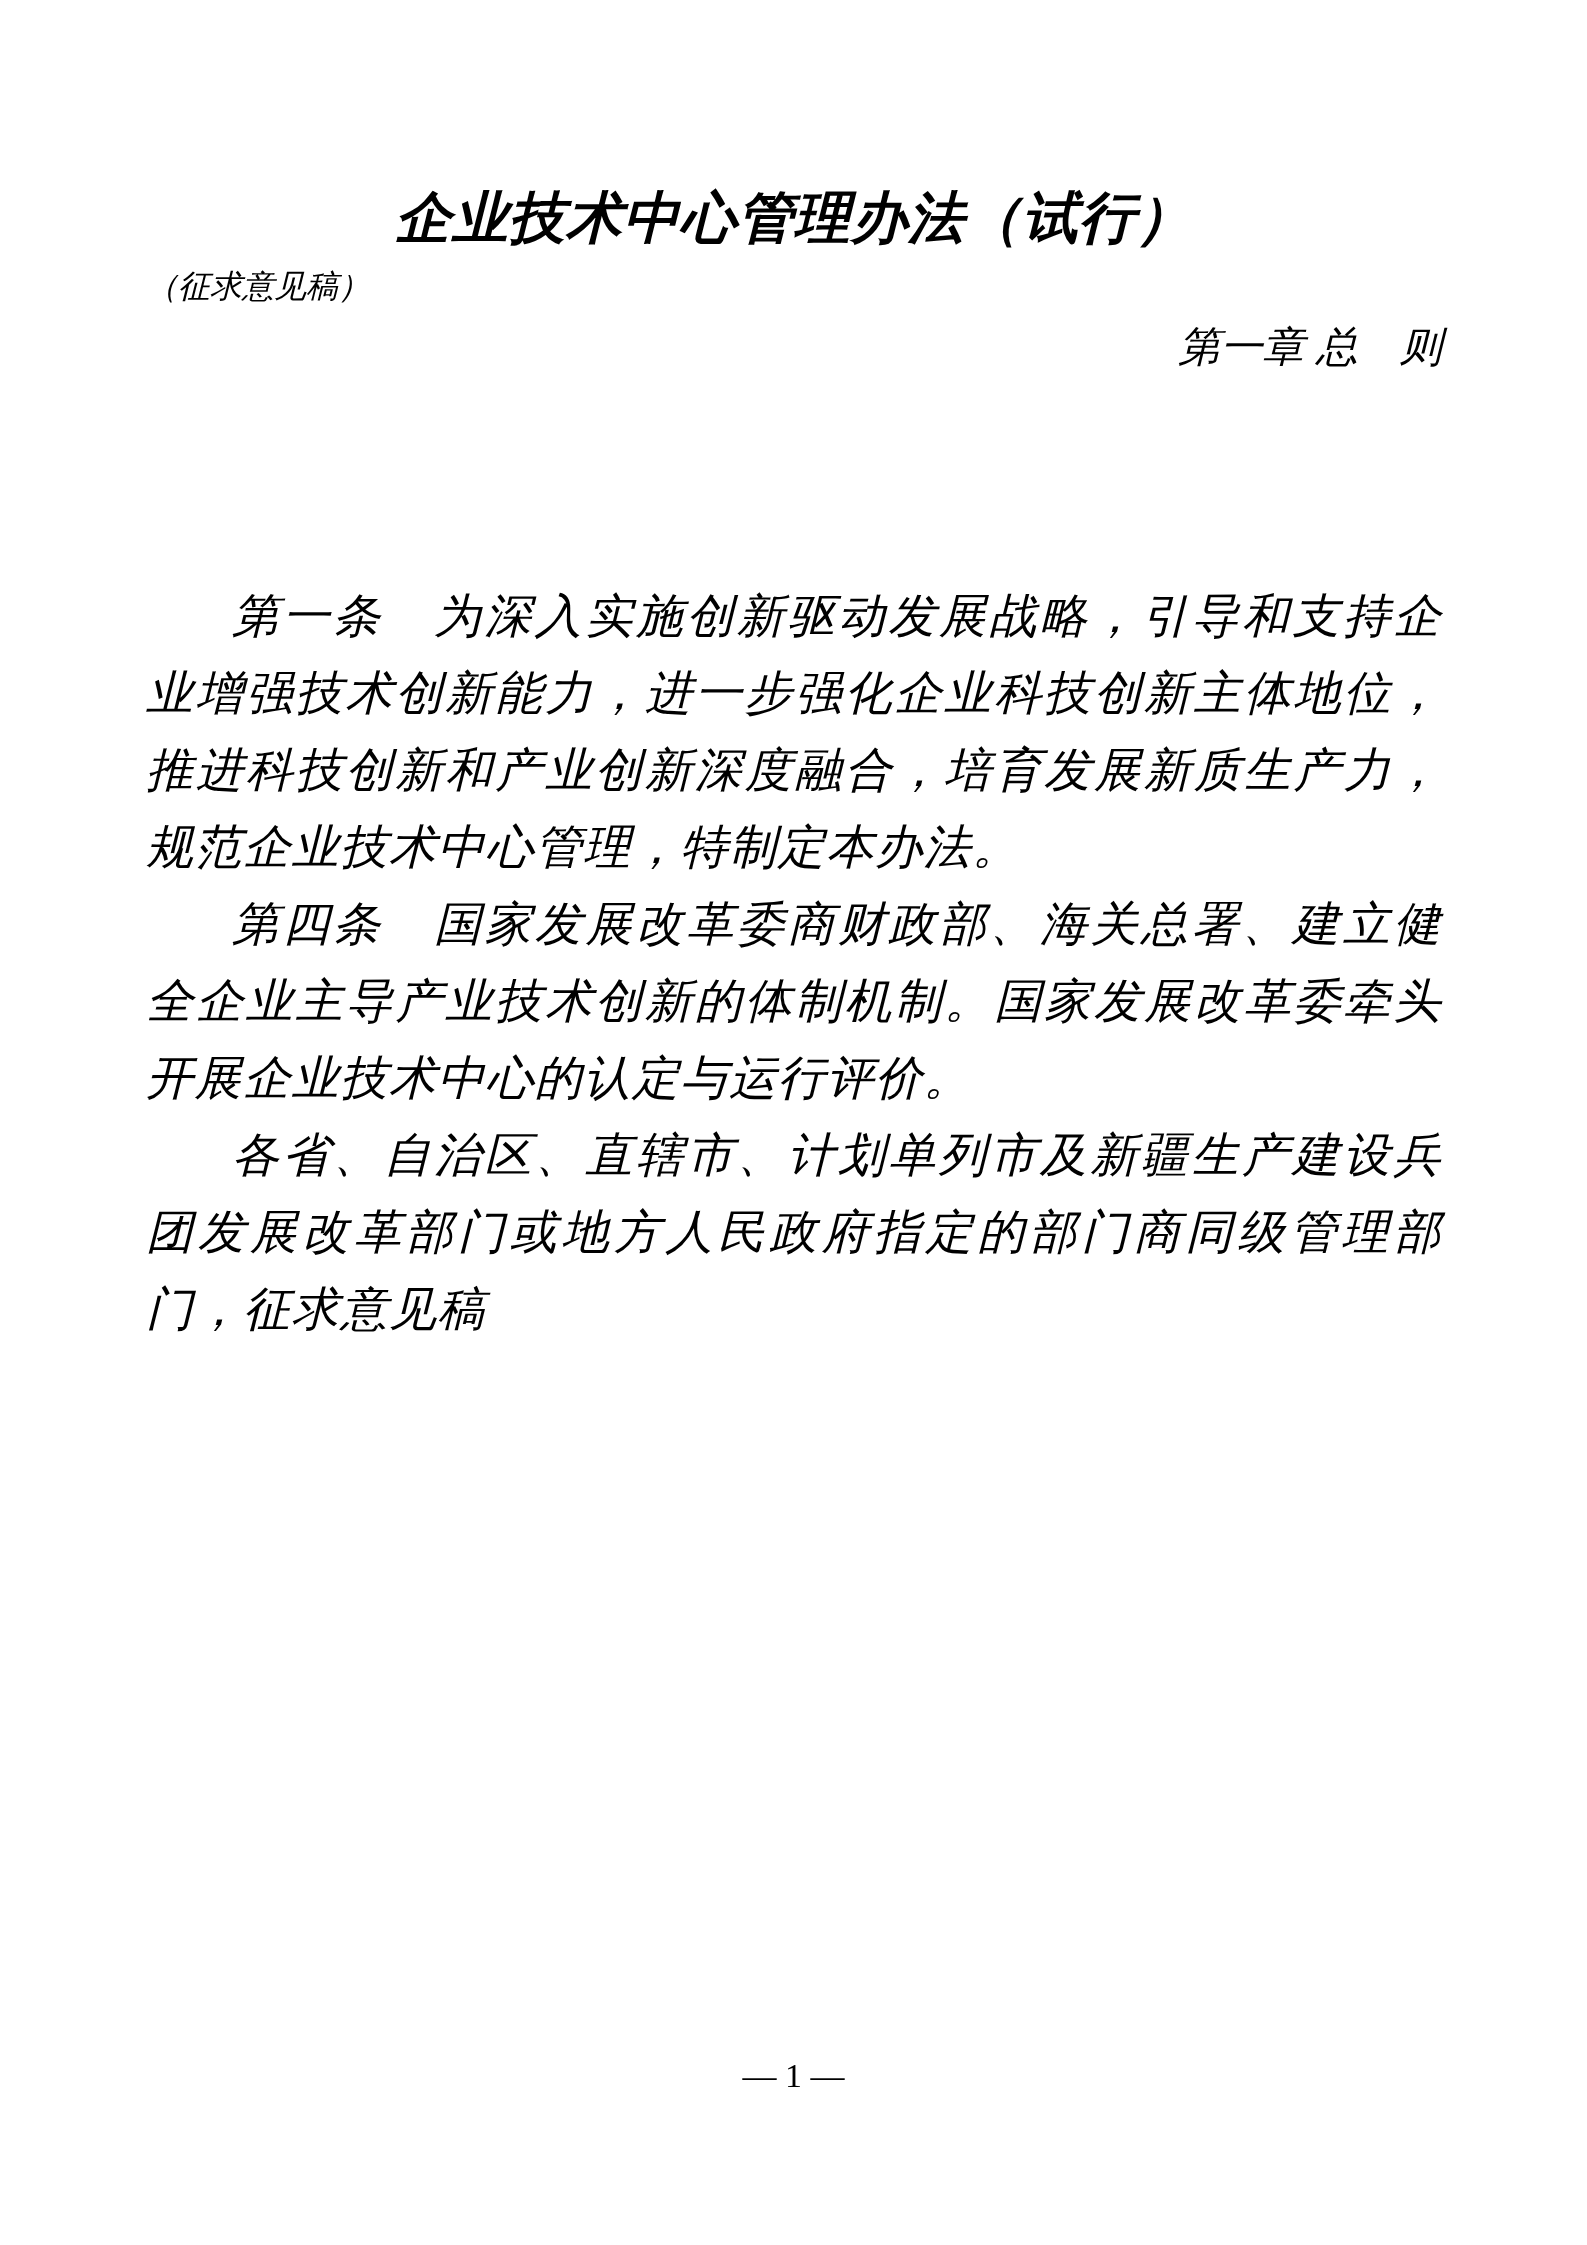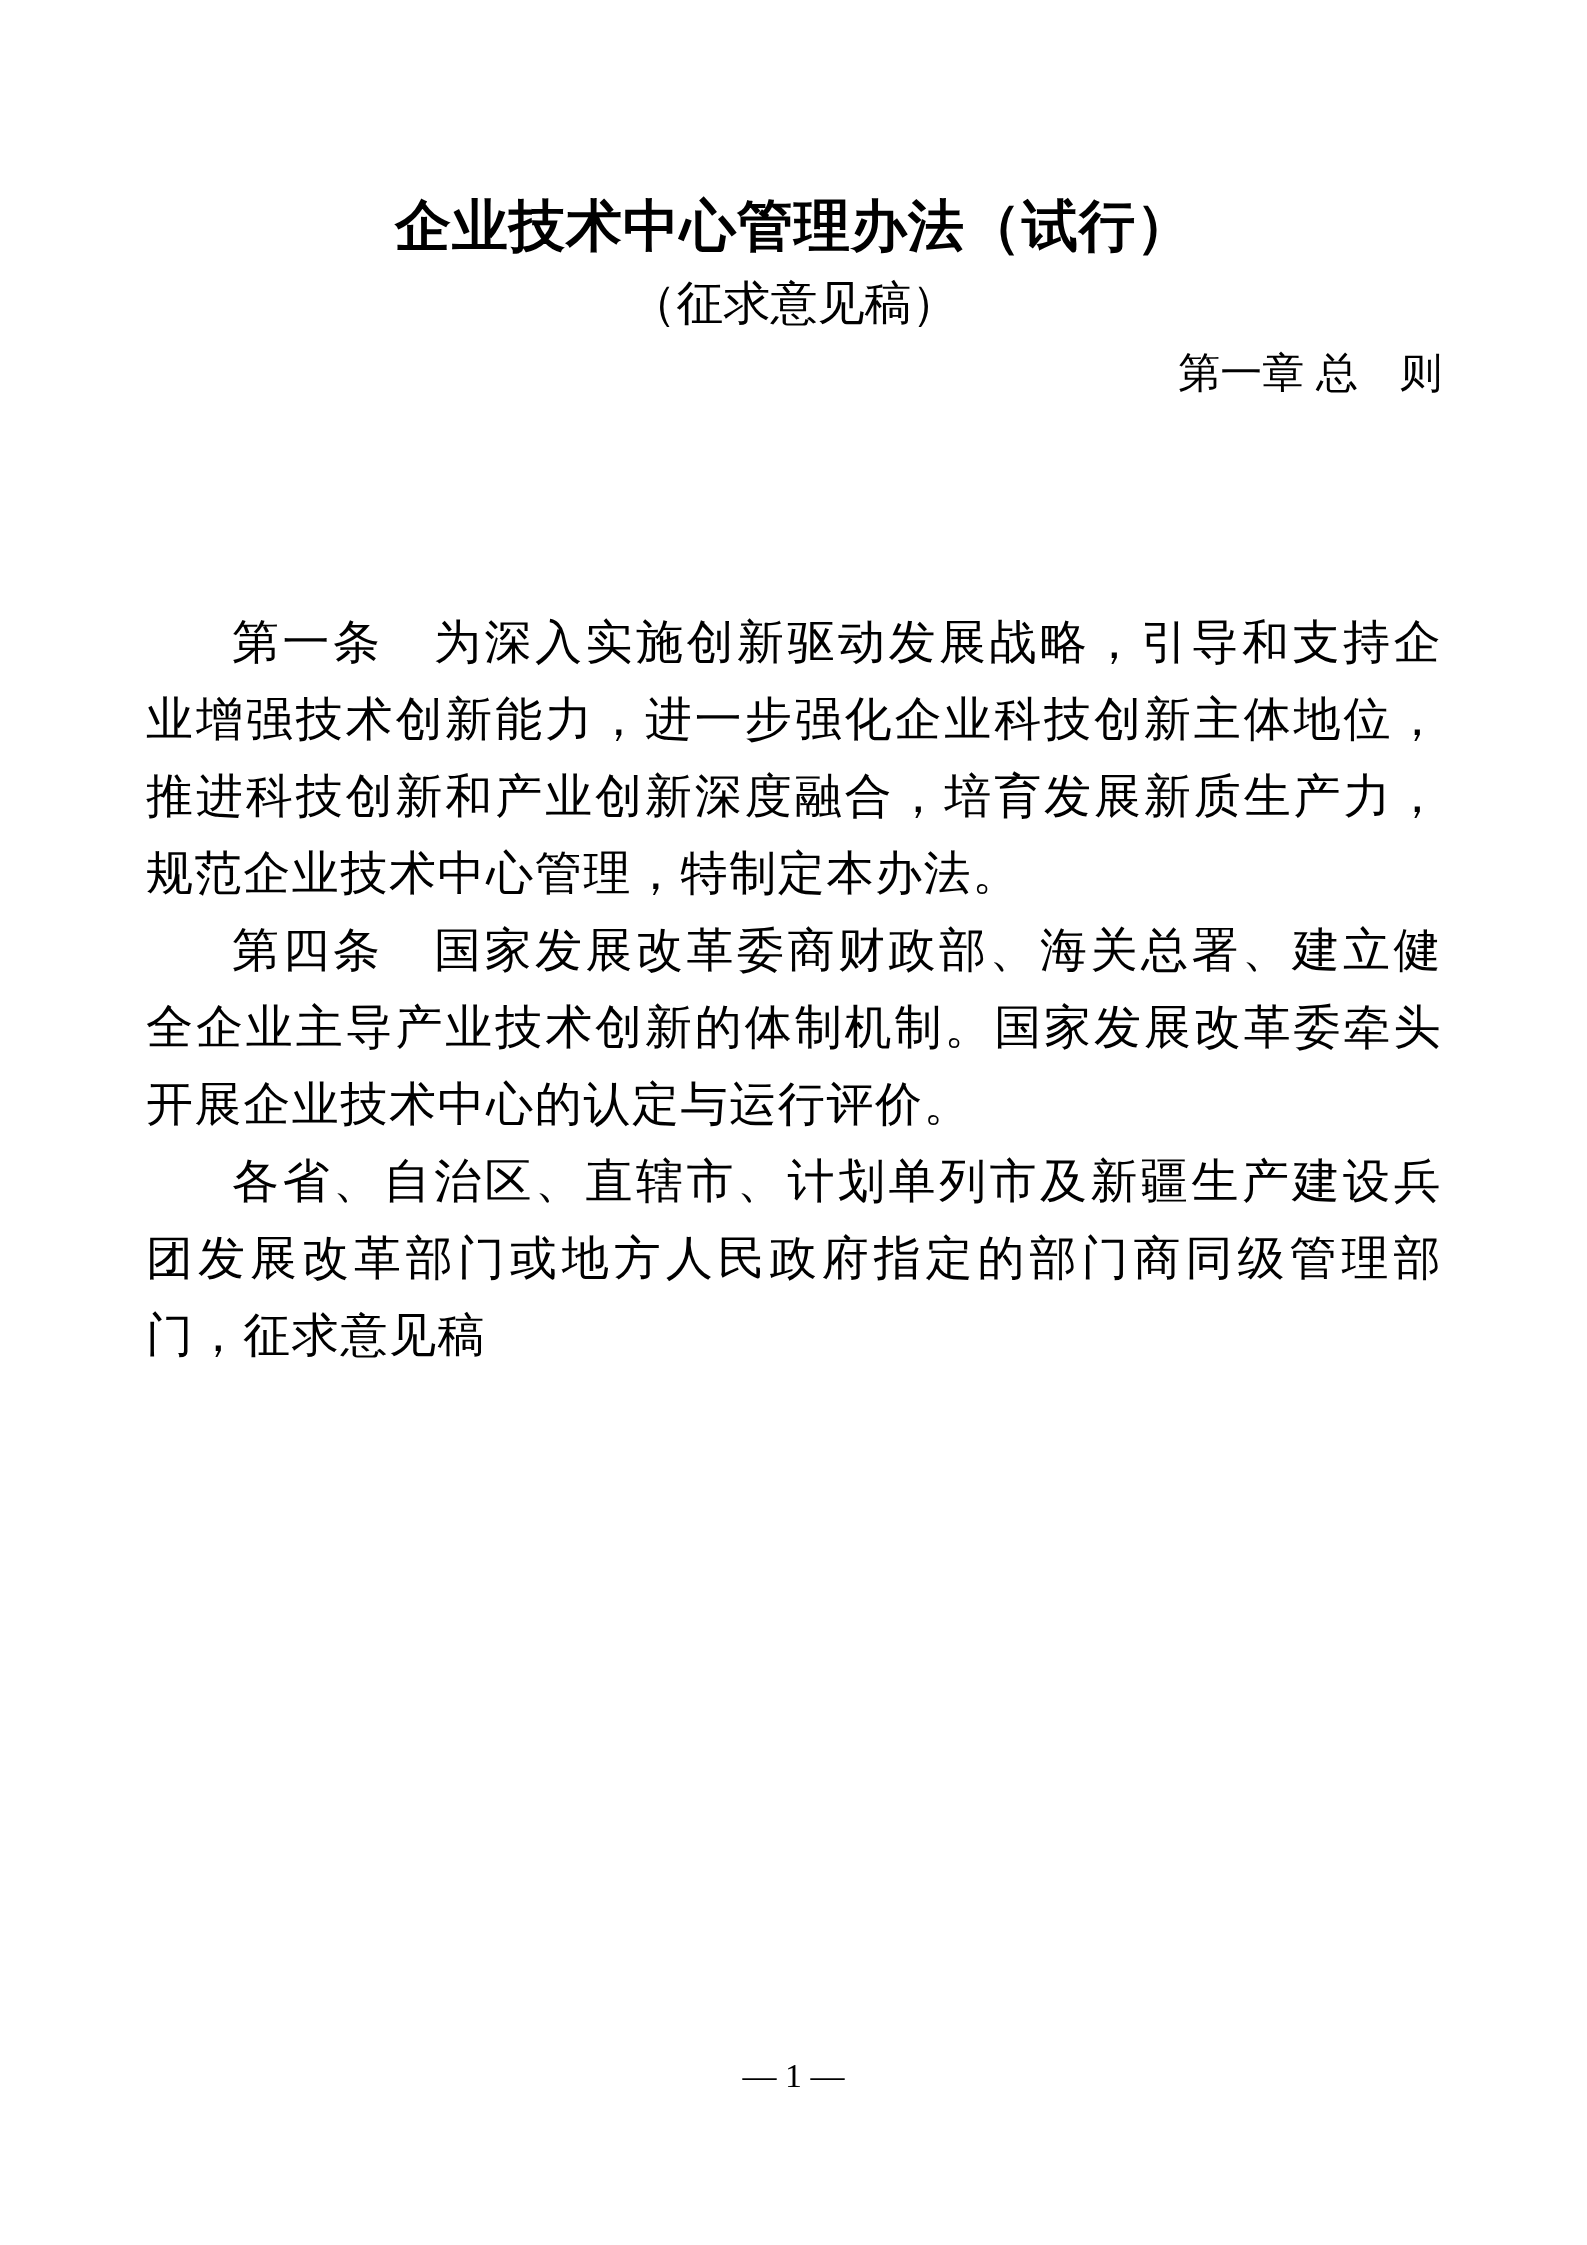--- a/index.html
+++ b/index.html
@@ -8,38 +8,39 @@
     width: 1587px;
     height: 2245px;
     background: #ffffff;
     color: #000000;
     font-family: "Liberation Sans", sans-serif;
     overflow: hidden;
   }
   .content {
     position: absolute;
     left: 146px;
-    top: 8px;
+    top: 0;
     width: 1296px;
+    font-style: italic;
   }
   .title {
     margin: 186px 0 0 0;
     font-size: 56px;
     line-height: 1.15;
     font-weight: bold;
     text-align: center;
     letter-spacing: 1px;
     white-space: nowrap;
   }
   .subtitle {
     margin: 17px 0 0 0;
-    font-size: 47px;
+    font-size: 32px;
     line-height: 1.2;
     font-weight: normal;
-    text-align: center;
+    text-align: left;
   }
   .chapter {
     margin: 16px 0 0 0;
     font-size: 42px;
     line-height: 1.2;
     font-weight: normal;
     text-align: right;
   }
   .body-text {
     margin-top: 205px;

